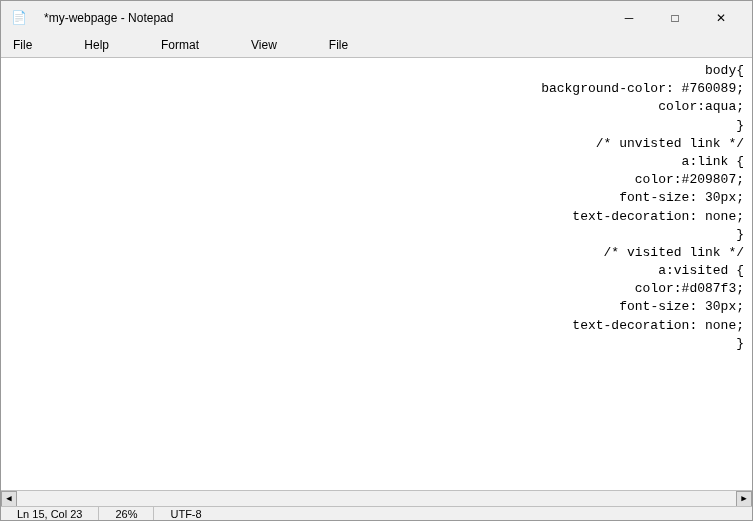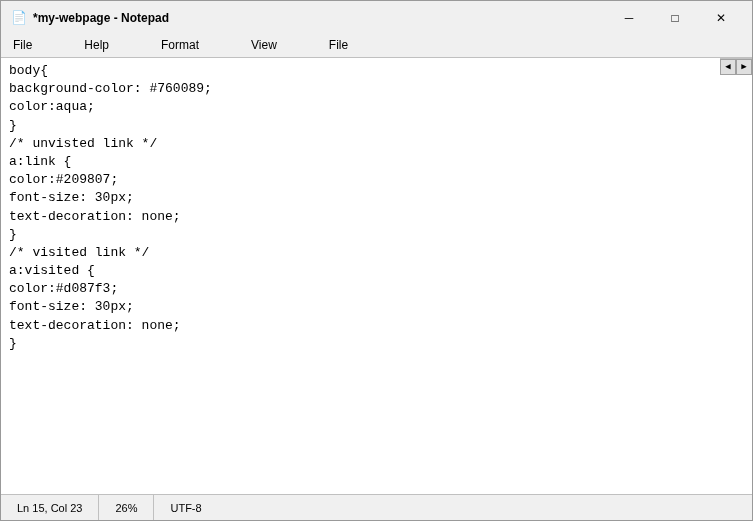--- a/index.html
+++ b/index.html
@@ -26,22 +26,21 @@
       justify-content: space-between;
       background: #f0f0f0;
       padding: 6px 8px 4px 10px;
       border-bottom: none;
       height: 32px;
     }
 
     .title-bar-left {
       display: flex;
       align-items: center;
-      gap: 6px;
-      font-weight: bold;
+      gap: 17px;
     }
 
     .title-bar-title {
       font-family: 'Segoe UI', Arial, sans-serif;
       font-size: 12px;
       color: #000;
     }
 
     .title-bar-controls {
       display: flex;
@@ -77,24 +76,25 @@
       font-size: 12px;
       padding: 2px 8px;
       cursor: pointer;
       color: #000;
     }
 
     
     .editor-wrapper {
       flex: 1;
       display: flex;
-      flex-direction: row;
+      flex-direction: column;
       background: #fff;
       overflow: hidden;
       border-top: 1px solid #c0c0c0;
+      text-align: right;
     }
 
     .editor-content {
       flex: 1;
       padding: 4px 8px;
       overflow-y: auto;
       overflow-x: auto;
       white-space: pre;
       font-family: 'Courier New', Courier, monospace;
       font-size: 13px;
@@ -138,21 +138,21 @@
       height: 16px;
       background: #f0f0f0;
     }
 
     
     .status-bar {
       display: flex;
       align-items: flex-start;
       background: #f0f0f0;
       border-top: 1px solid #c0c0c0;
-      height: 26px;
+      height: 14px;
       font-family: 'Segoe UI', Arial, sans-serif;
       font-size: 11px;
       color: #000;
     }
 
     .status-section {
       padding: 0 16px;
       border-right: 1px solid #c0c0c0;
       height: 100%;
       display: flex;

